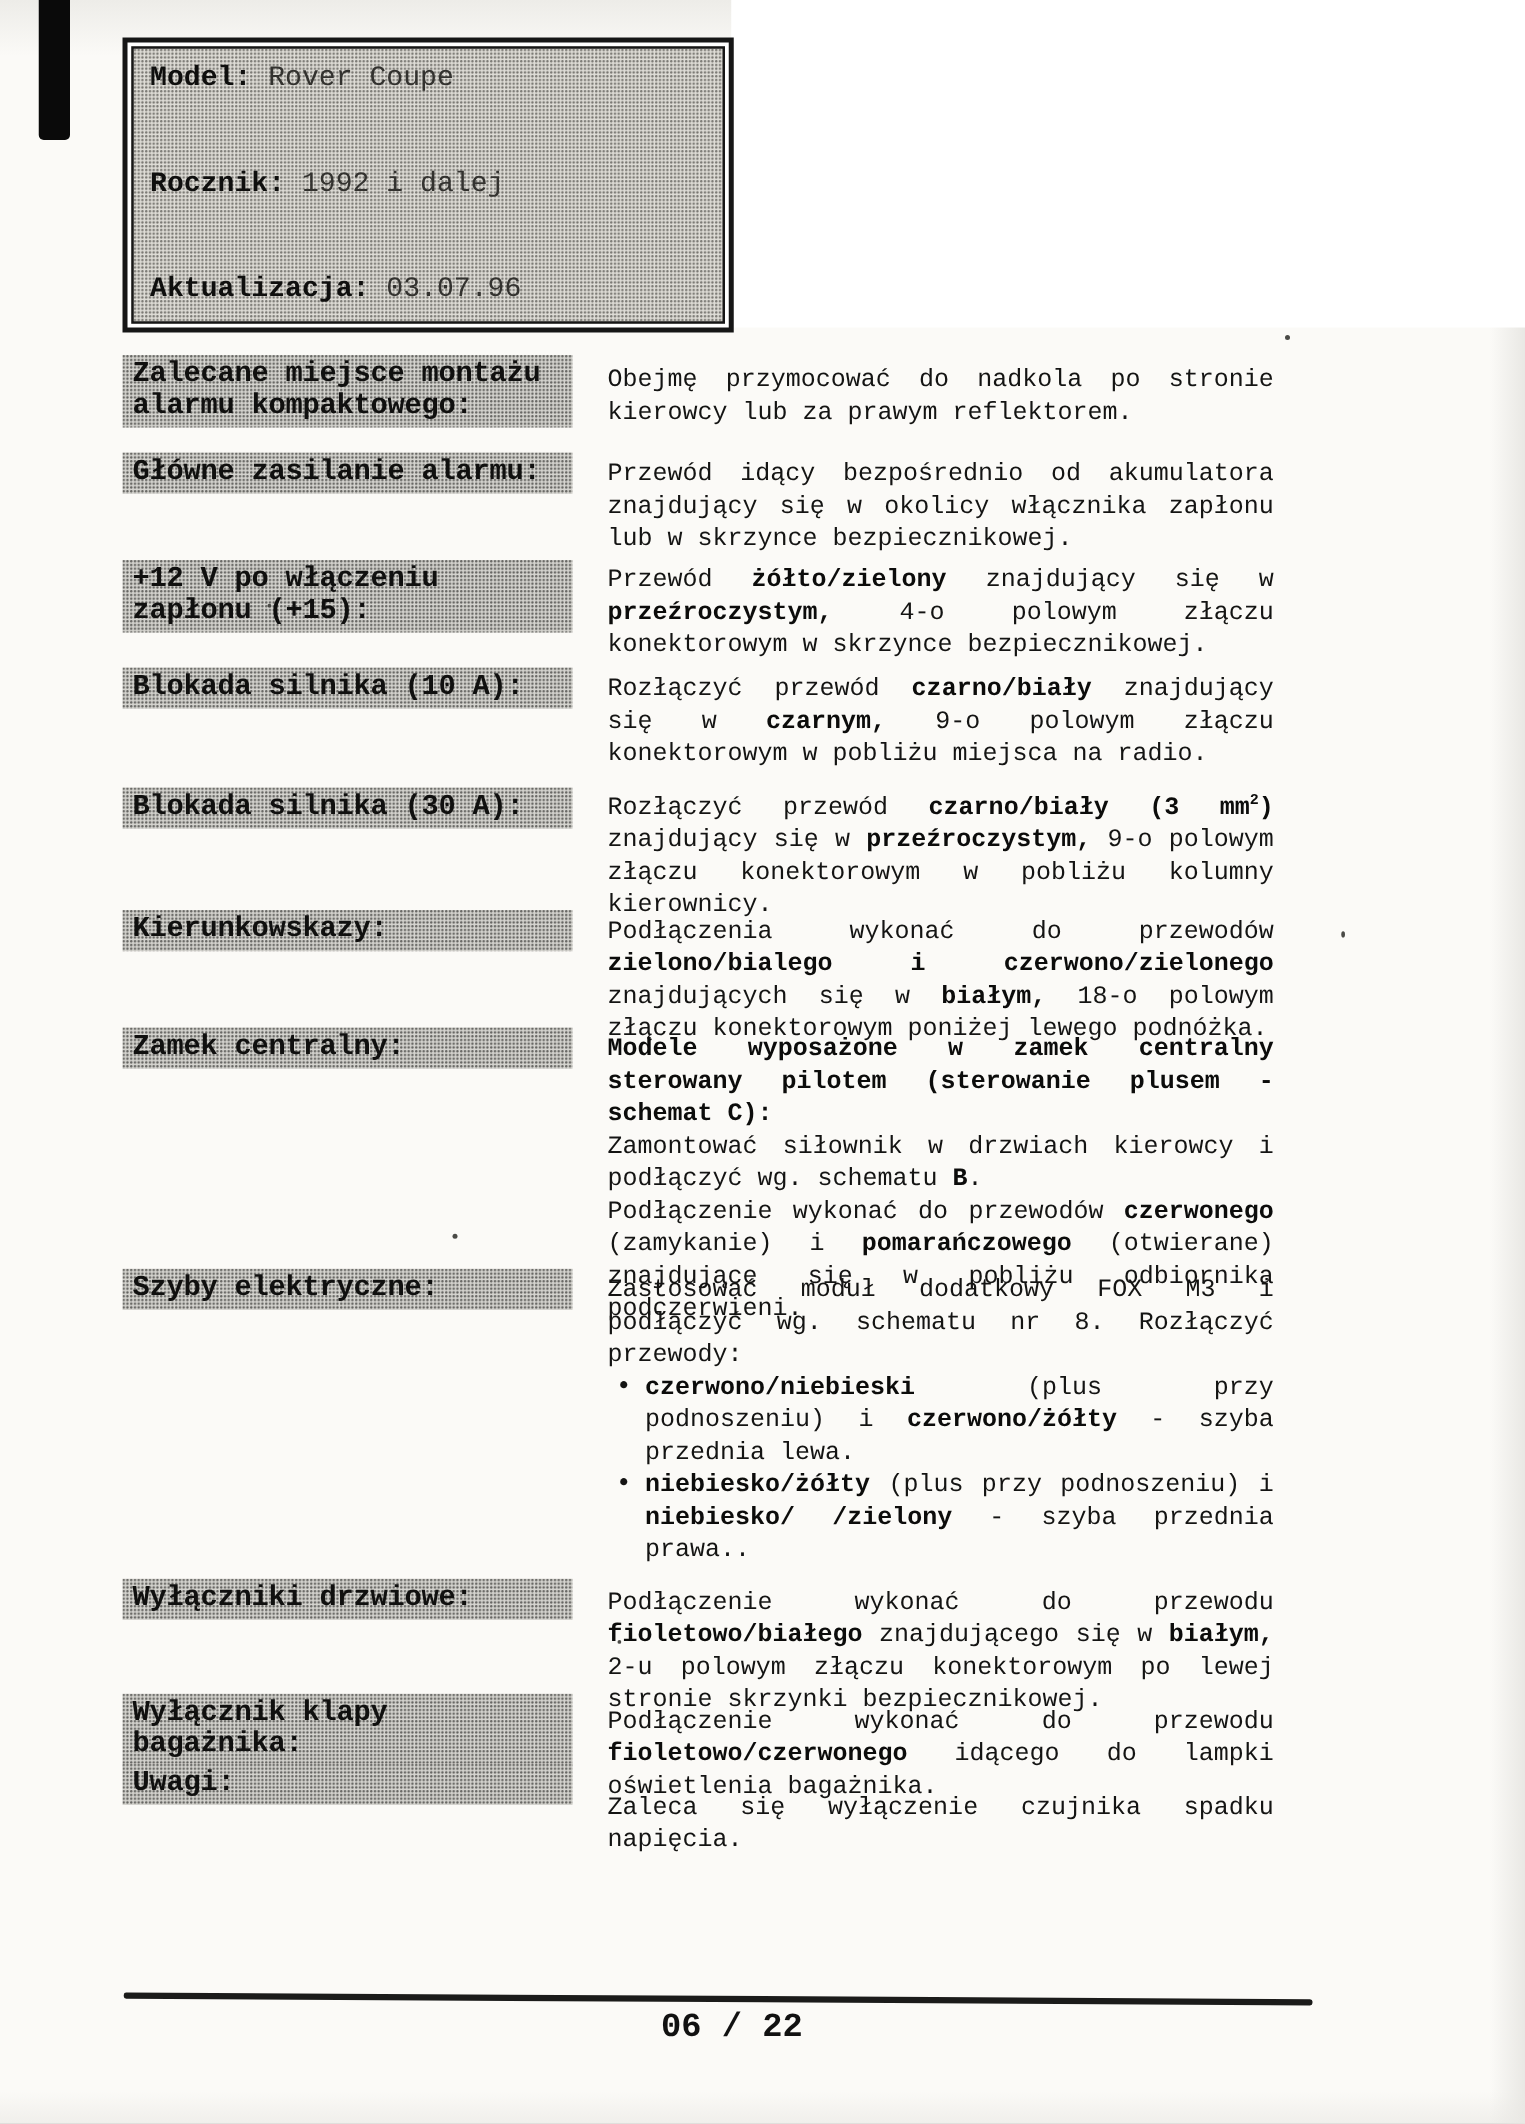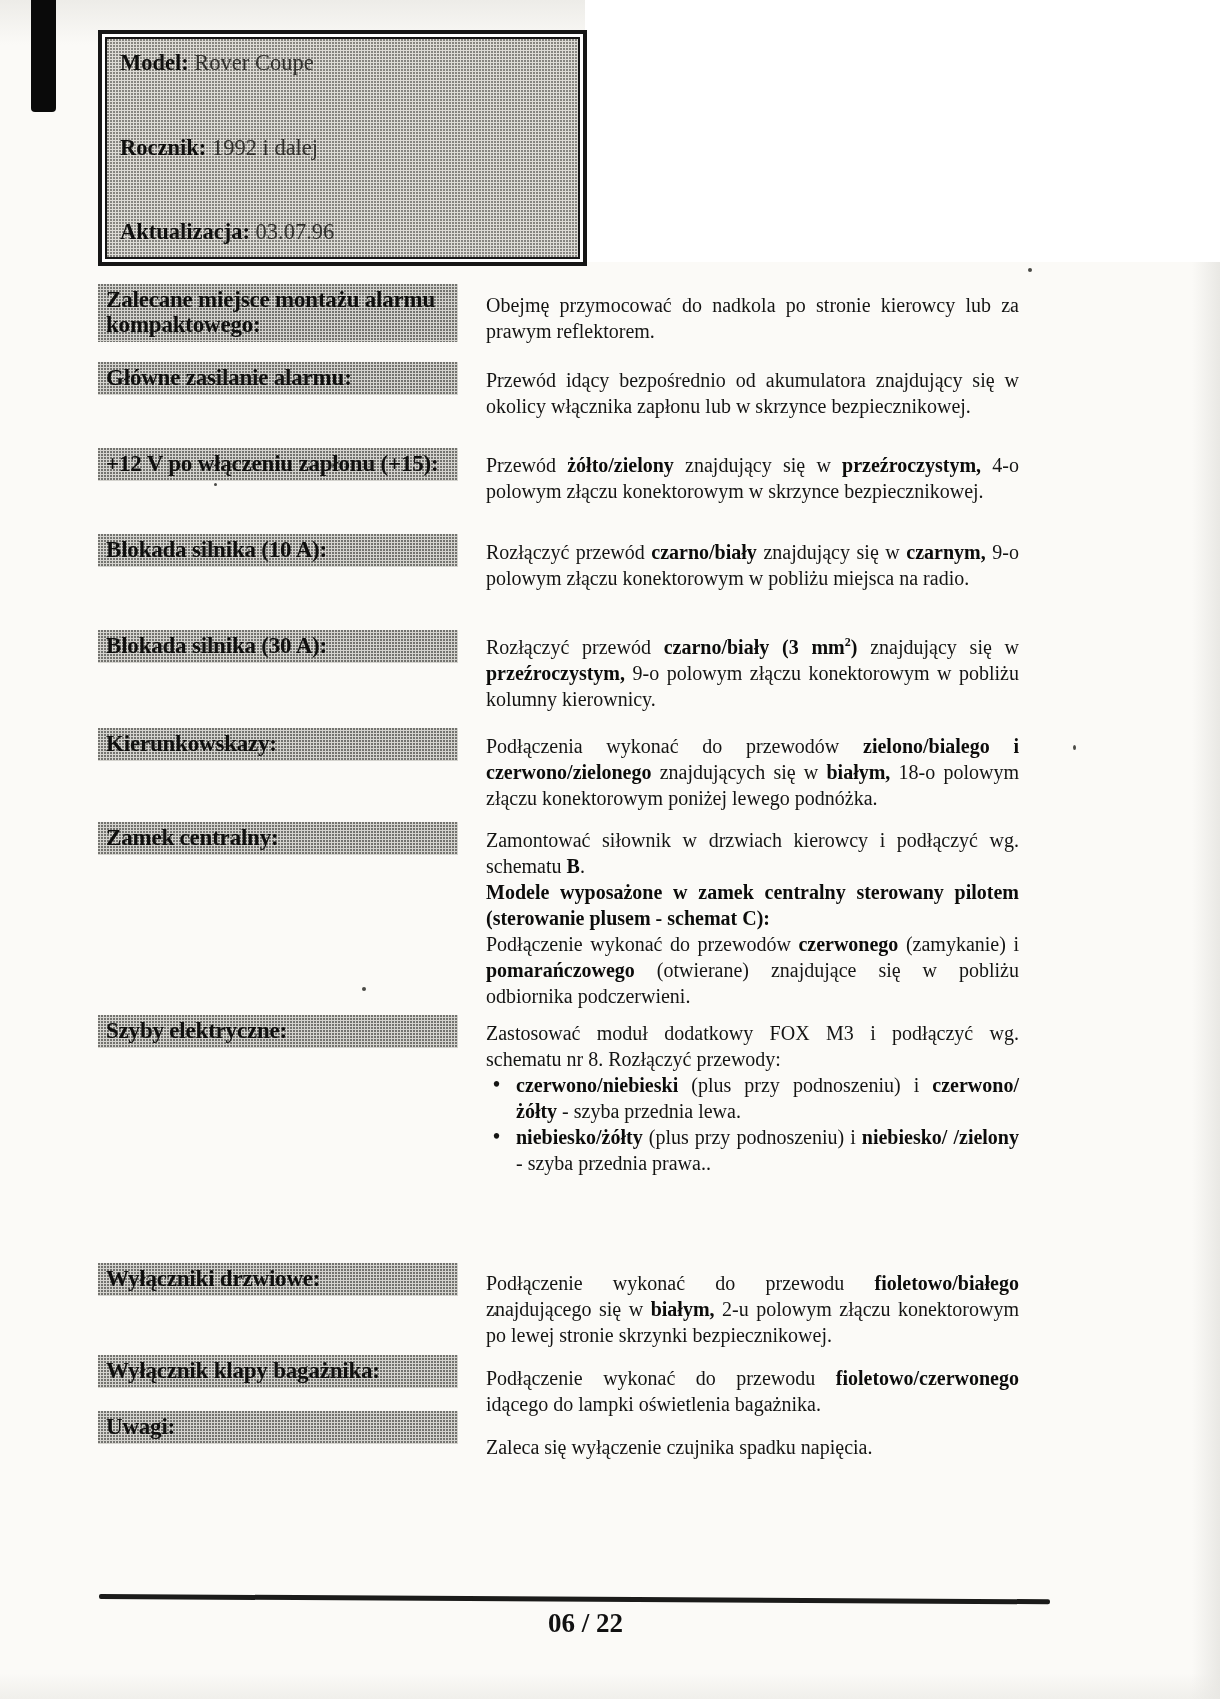--- a/index.html
+++ b/index.html
@@ -4,21 +4,21 @@
 <style>
   html,body { margin:0; padding:0; background:#888; }
   .page {
     position:relative; width:1220px; height:1699px; margin:0 auto;
     background:
       linear-gradient(180deg, #edece8 0px, rgba(252,251,248,0) 45px),
       linear-gradient(270deg, #e9e8e4 0px, rgba(252,251,248,0) 28px),
       linear-gradient(0deg, #f0efeb 0px, rgba(252,251,248,0) 26px),
       #fbfaf7;
     overflow:hidden;
-    font-family:Liberation Serif, serif;
+    font-family:Liberation Mono, monospace;
     color:#191919;
   }
   .white-patch { position:absolute; left:585px; top:0; width:635px; height:262px; background:#ffffff; }
   .scan-bar { position:absolute; left:31px; top:0; width:25px; height:112px; background:#0a0a0a; border-radius:0 0 4px 4px; }
 
   
   .model-box {
     position:absolute; left:98px; top:30px; width:489px; height:236px;
     border:4px solid #161616; box-sizing:border-box; background:#fff;
   }
@@ -136,22 +136,22 @@
   <div class="row" style="top: 728px;">
     <div class="row-label">Kierunkowskazy:</div>
     <div class="row-text" style="top: 5px;">
           <p><span>Podłączenia wykonać do przewodów </span><b>zielono/bialego i</b><span> </span><b>czerwono/zielonego</b><span> znajdujących się w </span><b>białym,</b><span> 18-o polowym złączu konektorowym poniżej lewego podnóżka.</span></p>
         </div>
   </div>
 
   <div class="row" style="top: 822px;">
     <div class="row-label">Zamek centralny:</div>
     <div class="row-text" style="top: 5px;">
+          <p><b>Modele wyposażone w zamek centralny sterowany pilotem (sterowanie plusem - schemat C):</b></p>
           <p><span>Zamontować siłownik w drzwiach kierowcy i podłączyć wg. schematu </span><b>B</b><span>.</span></p>
-          <p><b>Modele wyposażone w zamek centralny sterowany pilotem (sterowanie plusem - schemat C):</b></p>
           <p><span>Podłączenie wykonać do przewodów </span><b>czerwonego</b><span> (zamykanie) i </span><b>pomarańczowego</b><span> (otwierane) znajdujące się w pobliżu odbiornika podczerwieni.</span></p>
         </div>
   </div>
 
   <div class="row" style="top: 1015px;">
     <div class="row-label">Szyby elektryczne:</div>
     <div class="row-text" style="top: 5px;">
           <p><span>Zastosować moduł dodatkowy FOX M3 i podłączyć wg. schematu nr 8. Rozłączyć przewody:</span></p>
           <ul class="dash">
             <li><b>czerwono/niebieski</b><span> (plus przy podnoszeniu) i </span><b>czerwono/żółty</b><span> - szyba przednia lewa.</span></li>

